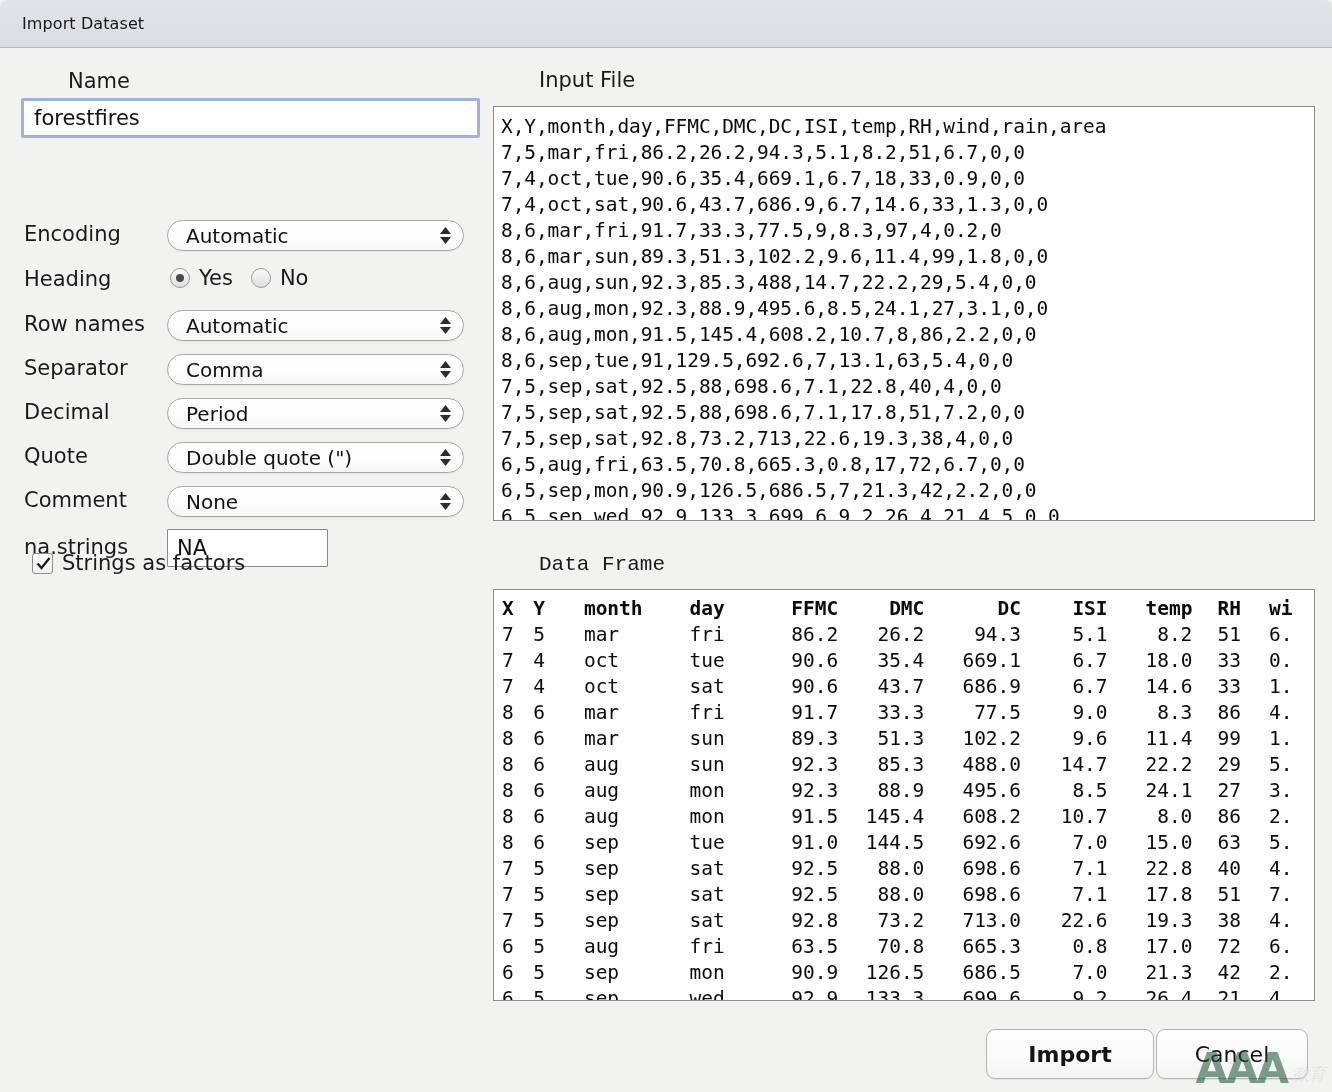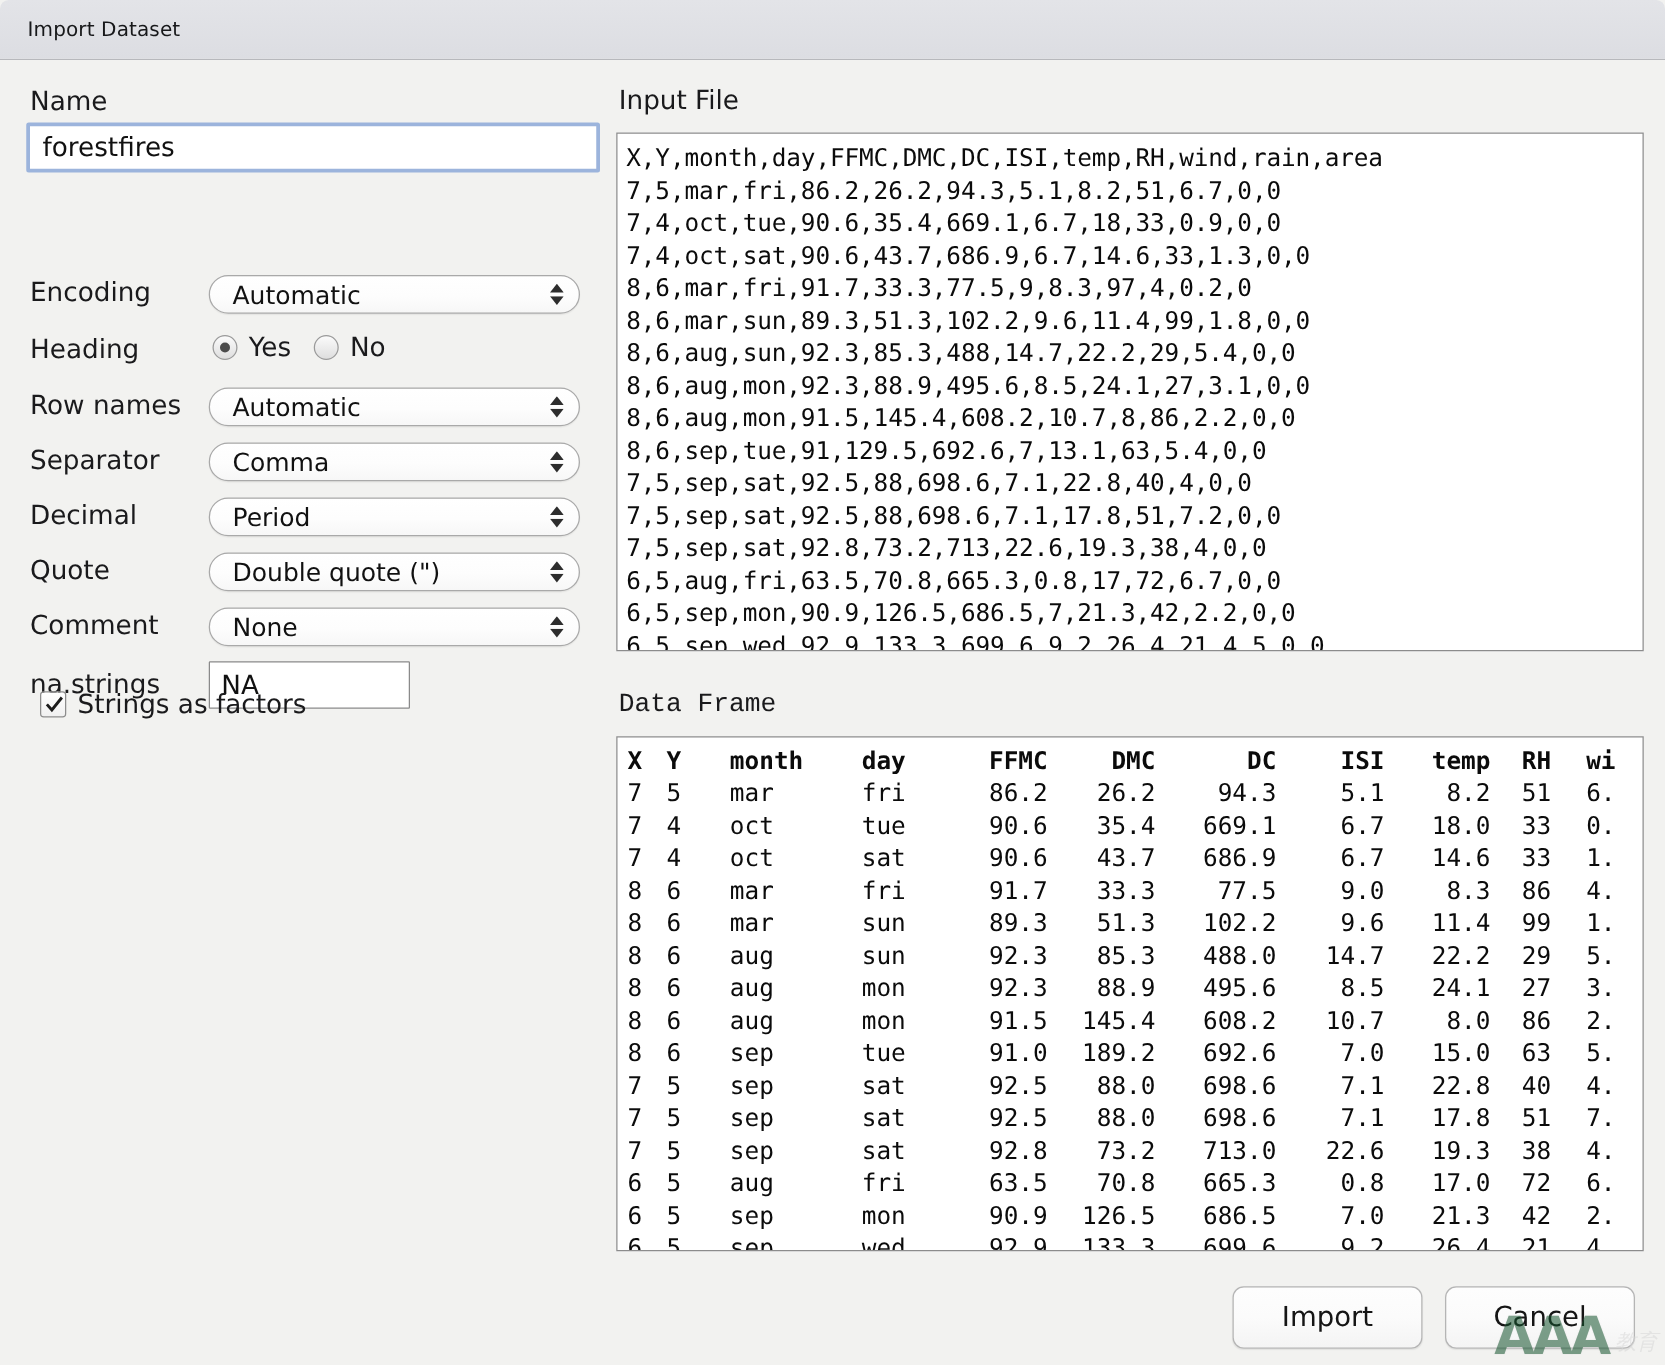--- a/index.html
+++ b/index.html
@@ -46,20 +46,21 @@
   
   .left-col {
     position: absolute;
     left: 0;
     top: 0;
     width: 490px;
   }
   .section-label {
     font-size: 21px;
     color: #1a1a1c;
+    margin-left: 44px;
   }
   #name-label {
     position: absolute;
     left: 24px;
     top: 20px;
   }
   .name-input {
     position: absolute;
     left: 21px;
     top: 49px;
@@ -299,22 +300,22 @@
     border-radius: 9px;
     font-family: "DejaVu Sans", sans-serif;
     font-size: 22px;
     color: #151515;
     cursor: pointer;
     box-shadow: 0 1px 1px rgba(0,0,0,0.07);
   }
   #import-button {
     left: 986px;
     top: 1029px;
-    width: 152px;
-    font-weight: normal;
+    width: 168px;
+    font-weight: bold;
   }
   #cancel-button {
     left: 1156px;
     top: 1029px;
     width: 152px;
   }
 
   
   .watermark {
     position: absolute;
@@ -616,21 +617,21 @@
               <td class="c8">8.0</td>
               <td class="c9">86</td>
               <td class="c10">2.</td>
             </tr>
             <tr>
               <td class="c0">8</td>
               <td class="c1">6</td>
               <td class="c2">sep</td>
               <td class="c3">tue</td>
               <td class="c4">91.0</td>
-              <td class="c5">189.2</td>
+              <td class="c5">144.5</td>
               <td class="c6">692.6</td>
               <td class="c7">7.0</td>
               <td class="c8">15.0</td>
               <td class="c9">63</td>
               <td class="c10">5.</td>
             </tr>
             <tr>
               <td class="c0">7</td>
               <td class="c1">5</td>
               <td class="c2">sep</td>

